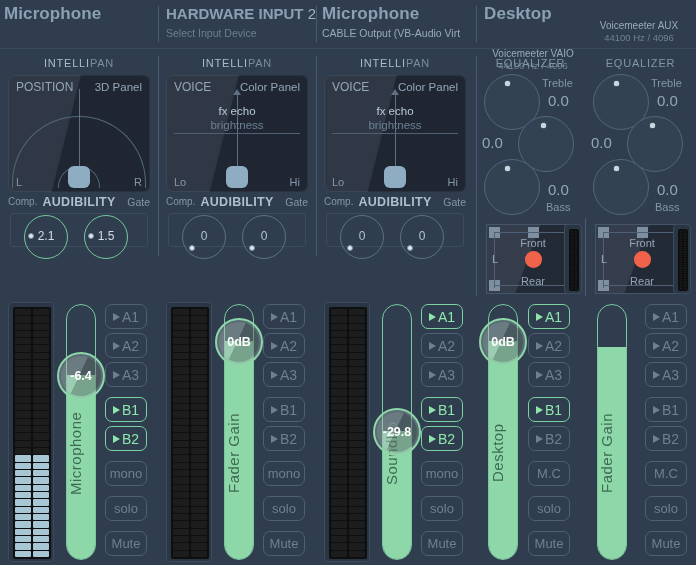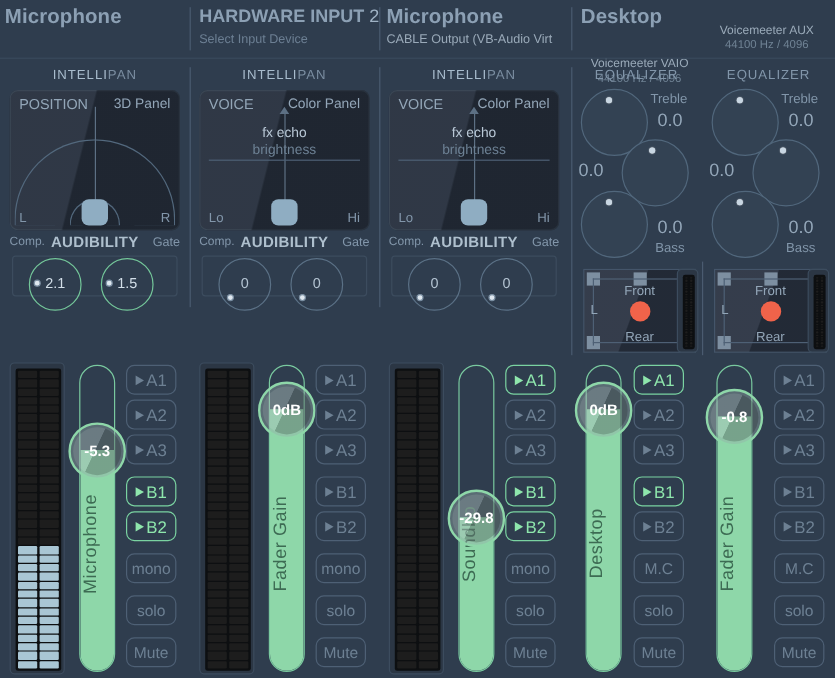--- a/index.html
+++ b/index.html
@@ -242,21 +242,21 @@
               <div class="seg"></div>
             </div>
           </div>
         </div>
         <div class="fader" style="left: 66px; top: 255px; height: 256px;">
           <div class="fill" style="height: 184.32px;"></div>
           <div class="name" style="bottom: 8px; height: 196px;">Microphone</div>
         </div>
         <div class="knobby" style="left: 57px; top: 302.68px;">
           <div class="kshade"></div>
-          <div class="kv">-5.3</div>
+          <div class="kv">-6.4</div>
         </div>
         <div class="btns" style="left: 105px; top: 255px;">
           <div class="bbtn">
             <span class="tri"></span>
             <span>A1</span>
           </div>
           <div class="bbtn">
             <span class="tri"></span>
             <span>A2</span>
           </div>
@@ -816,24 +816,20 @@
               <div class="seg"></div>
               <div class="seg"></div>
               <div class="seg"></div>
             </div>
           </div>
         </div>
         <div class="fader" style="left: 12px; top: 255px; height: 256px;">
           <div class="fill" style="height: 212.48px;"></div>
           <div class="name" style="bottom: 8px; height: 196px;">Fader Gain</div>
         </div>
-        <div class="knobby" style="left: 3px; top: 274.52px;">
-          <div class="kshade"></div>
-          <div class="kv">-0.8</div>
-        </div>
         <div class="btns" style="left: 60px; top: 255px;">
           <div class="bbtn">
             <span class="tri"></span>
             <span>A1</span>
           </div>
           <div class="bbtn">
             <span class="tri"></span>
             <span>A2</span>
           </div>
           <div class="bbtn">

